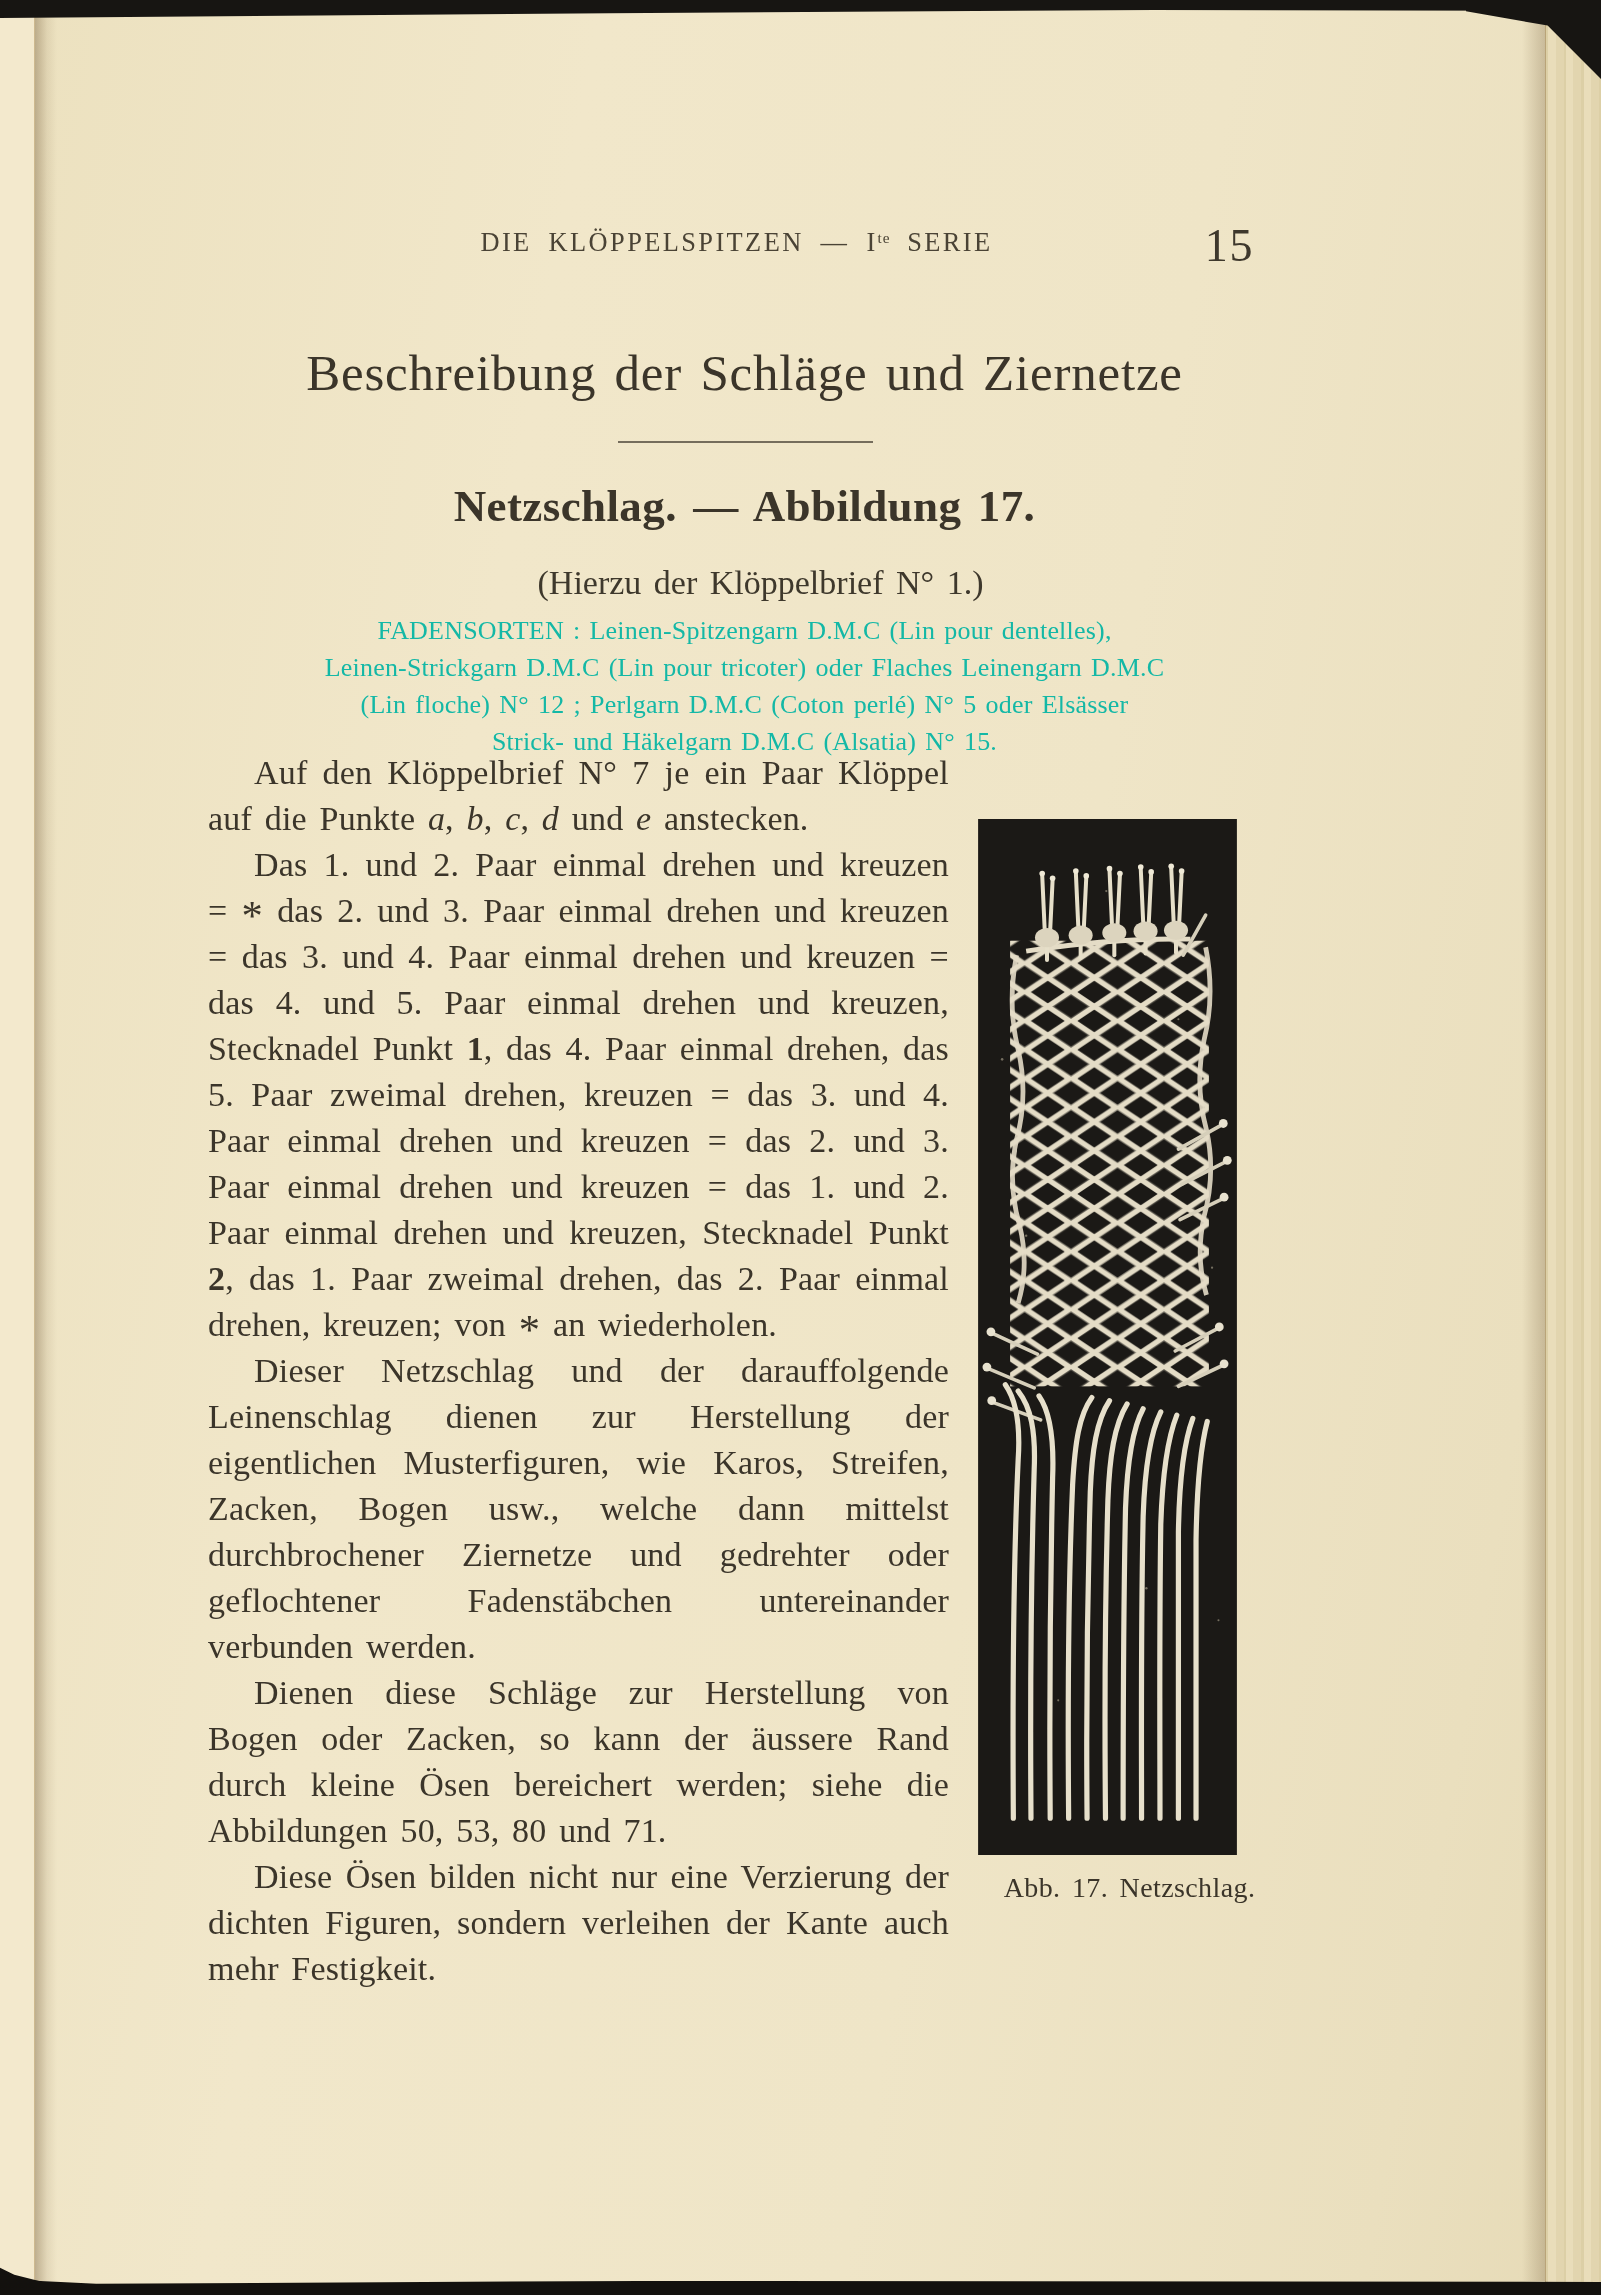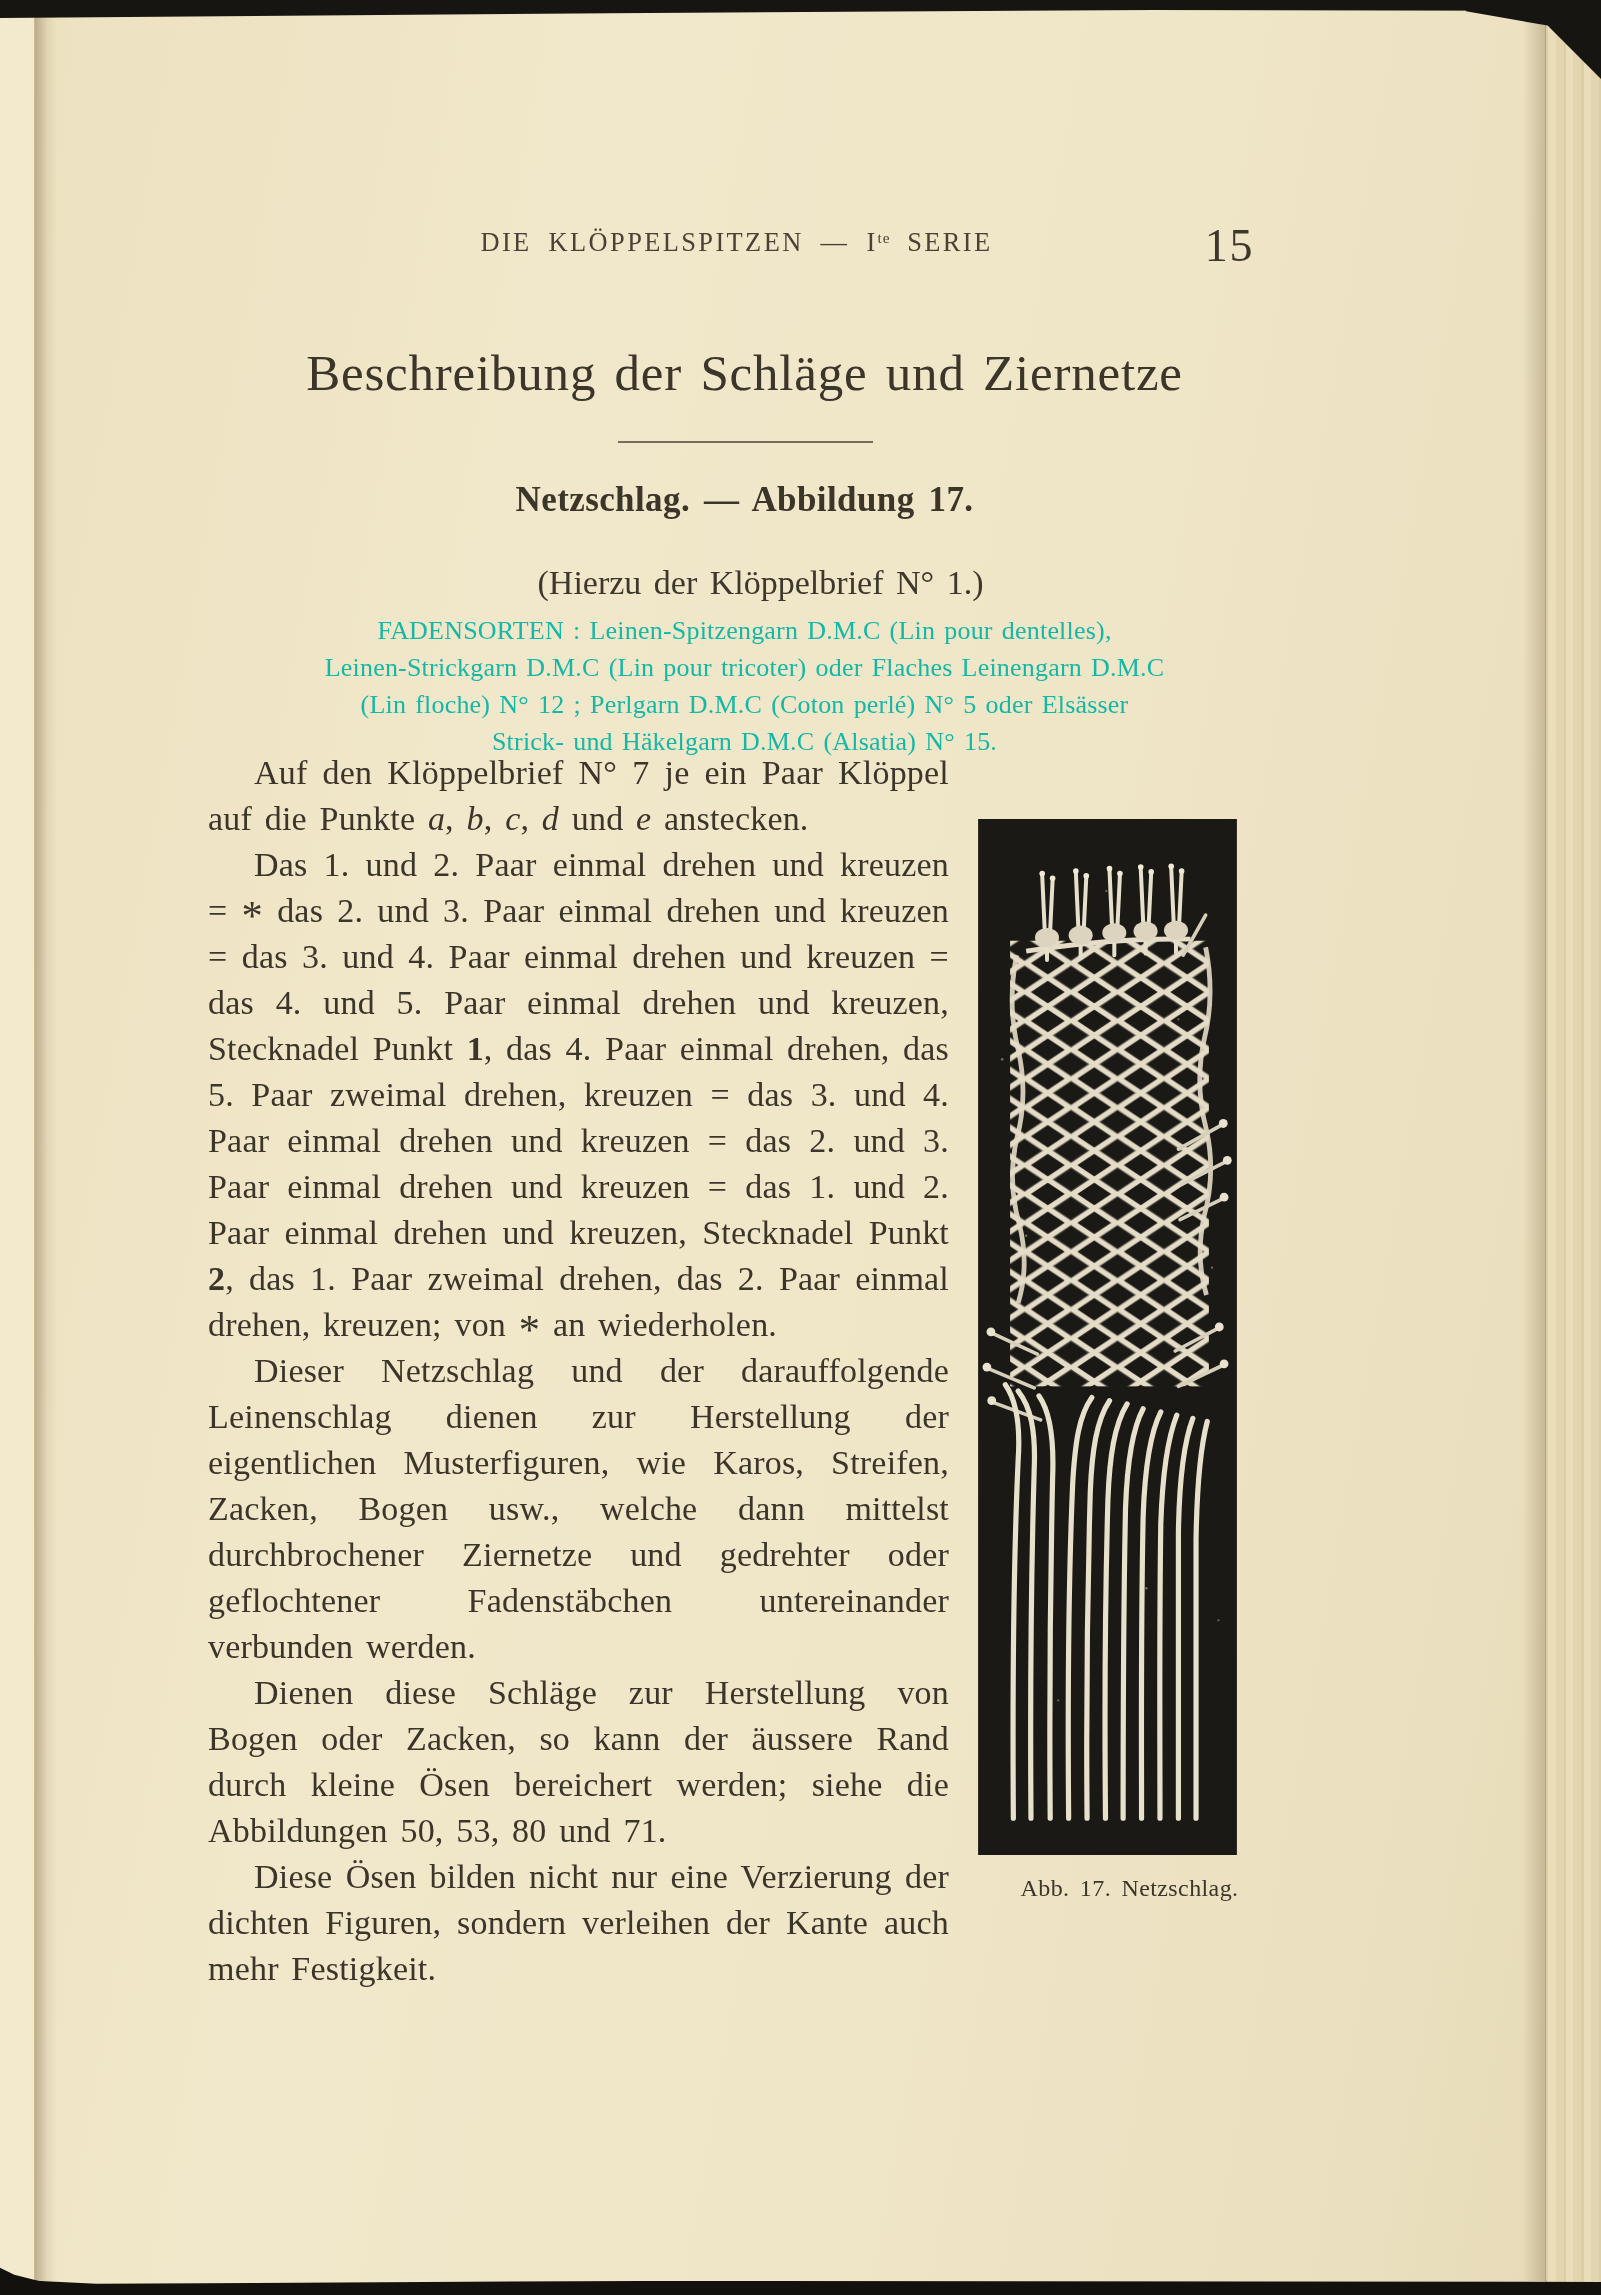--- a/index.html
+++ b/index.html
@@ -69,21 +69,21 @@
     position:absolute;top:344px;left:128px;width:1233px;
     font-size:51px;font-weight:normal;letter-spacing:0.8px;word-spacing:4.8px;
     text-align:center;margin:0;color:#3b352a;
   }
   .title-rule{
     position:absolute;top:441px;left:618px;width:255px;height:2.4px;
     background:#756d5c;
   }
   .section-heading{
     position:absolute;top:480px;left:208px;width:1073px;
-    text-align:center;font-size:35px;font-weight:bold;letter-spacing:0.4px;word-spacing:4.8px;
+    text-align:center;font-size:45px;font-weight:bold;letter-spacing:0.4px;word-spacing:4.8px;
     margin:0;color:#3b352a;
   }
   .section-subheading{
     position:absolute;top:548px;left:208px;width:1073px;
     text-align:center;font-size:34px;margin:16px;word-spacing:4px;
   }
   .fadensorten{
     position:absolute;top:612px;left:184px;width:1121px;
     text-align:center;font-size:26px;line-height:37px;letter-spacing:0.2px;word-spacing:2.4px;
     color:#14b8a6;
@@ -96,21 +96,21 @@
   .para{margin:0;text-indent:46px;}
   .s-i{font-style:italic;}
   .s-b{font-weight:bold;}
   .s-star{font-size:1.25em;line-height:0;vertical-align:-0.18em;}
   
   .fig-float{
     float:right;width:303px;padding-left:29px;margin-top:69px;
   }
   .fig-photo{display:block;}
   .fig-caption{
-    text-align:center;font-size:24px;margin-top:9.6px;letter-spacing:0.4px;
+    text-align:center;font-size:28px;margin-top:9.6px;letter-spacing:0.4px;
     text-indent:0;color:#3b352a;
   }
 </style>
 </head>
 <body>
 
 <div class="stage">
   <div class="sheet"></div>
 
   <div class="running-header">

